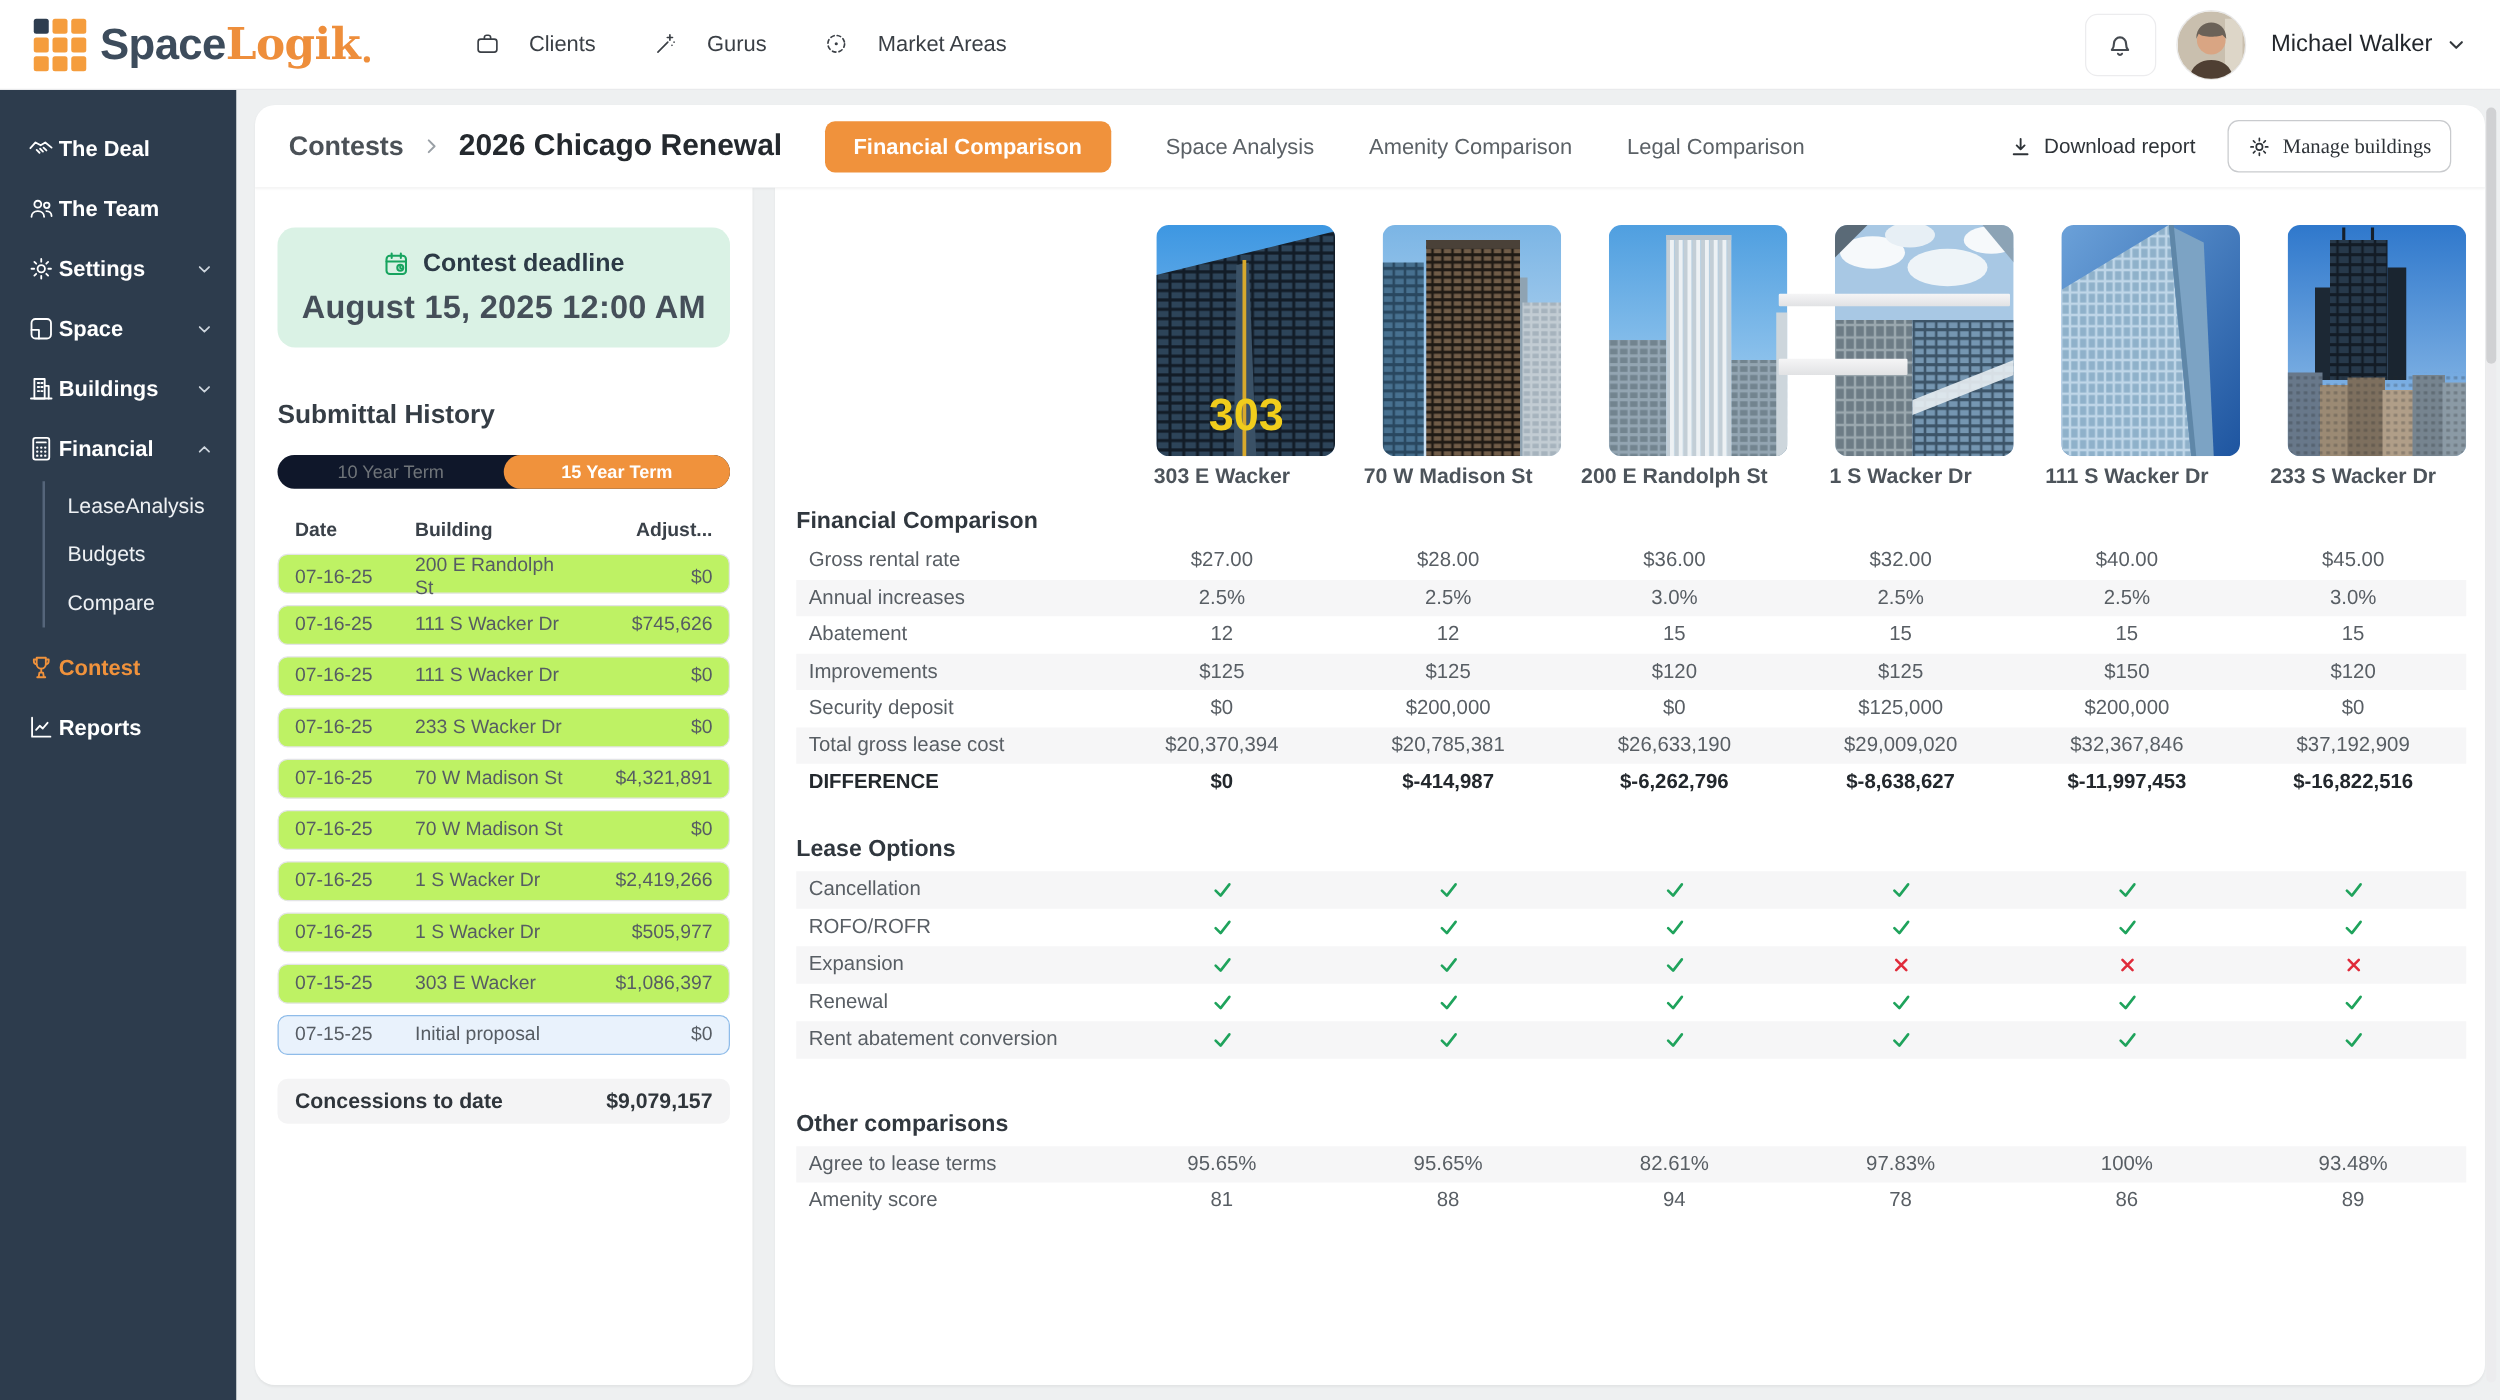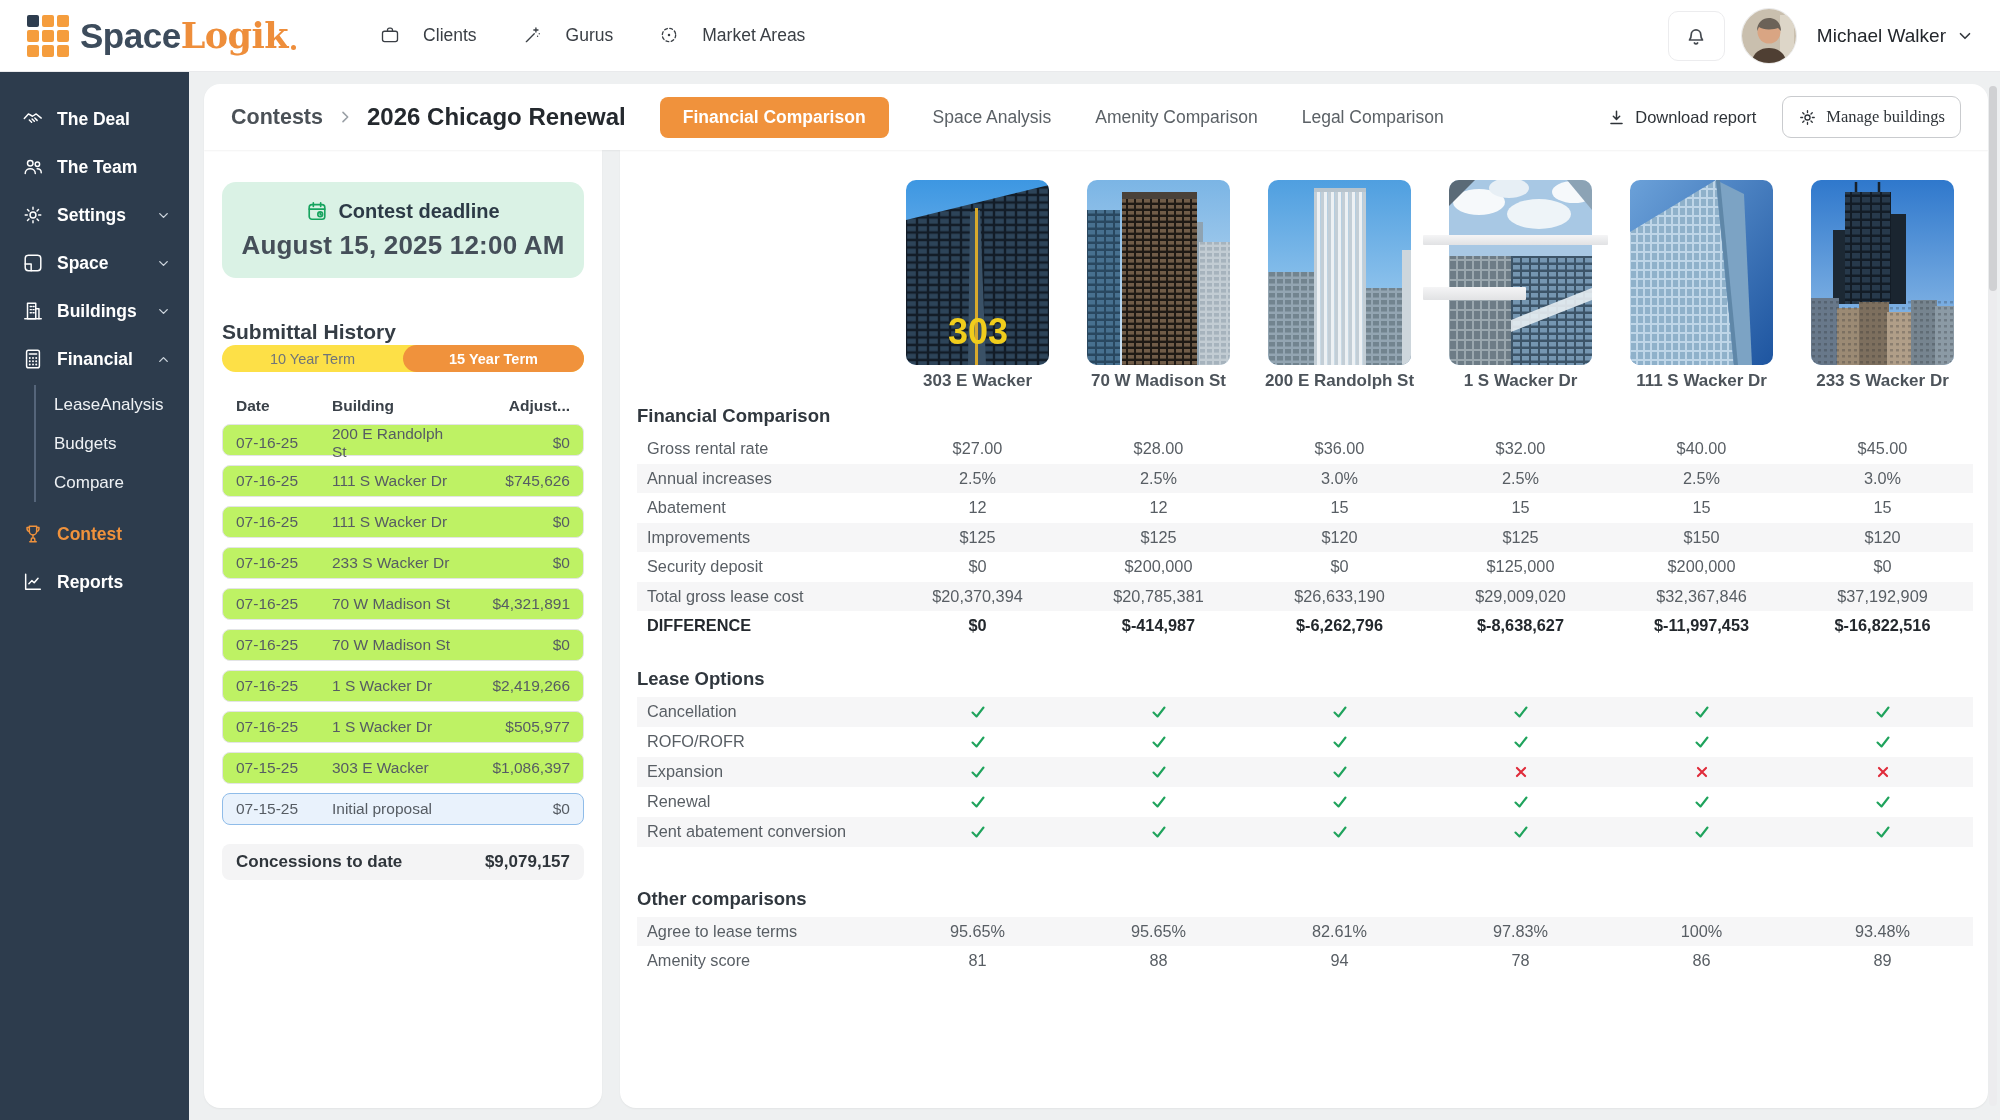--- a/index.html
+++ b/index.html
@@ -15,21 +15,21 @@
 .bdot{width:5px;height:5px;border-radius:50%;background:#ee8e3b;margin-left:3px;align-self:flex-end;margin-bottom:6px}
 .nav-items{display:flex;gap:46px;margin-left:84px}
 .nav-item{display:flex;gap:23px;font-size:17.5px;color:#3a3f45;cursor:pointer}
 .nav-right{margin-left:auto;display:flex;align-items:center;gap:16px}
 .bell{width:57px;height:50px;border:1.4px solid #ececee;border-radius:10px;background:#fff;display:flex;align-items:center;justify-content:center;cursor:pointer;color:#454a50}
 .avatar{width:56px;height:56px;border-radius:50%;overflow:hidden;cursor:pointer;border:1px solid #e8e8e8}
 .user-menu{display:flex;align-items:center;gap:10px;font-size:19px;font-weight:normal;color:#23272c;cursor:pointer;margin-left:4px}
 
 
 .sidebar{position:absolute;top:72px;left:0;bottom:0;width:189px;background:#2d3c4d;padding-top:23px;z-index:9}
-.side-item{height:48px;display:flex;align-items:center;gap:13px;padding:0 18px 0 22px;color:#fff;font-size:17.5px;font-weight:600;cursor:pointer}
+.side-item{height:48px;display:flex;align-items:center;gap:3px;padding:0 18px 0 22px;color:#fff;font-size:17.5px;font-weight:600;cursor:pointer}
 .side-item .chev{margin-left:auto;color:#cdd5dd}
 .side-item.active{color:#f0923c}
 .submenu{margin:2px 0 8px 34px;border-left:2px solid #55657a;padding-left:18px;display:flex;flex-direction:column}
 .sub-item{height:39px;display:flex;align-items:center;color:#eef1f4;font-size:17px;cursor:pointer}
 
 
 .card-header{position:absolute;left:204px;right:12px;top:84px;height:66px;background:#fff;border-radius:16px 16px 0 0;display:flex;align-items:center;padding:0 27px;box-shadow:0 1px 2px rgba(0,0,0,.05);z-index:2}
 .breadcrumb{display:flex;align-items:center;gap:14px}
 .bc-parent{font-size:21.5px;font-weight:600;color:#4b5157;cursor:pointer}
 .bc-chev{color:#9aa0a6}
@@ -41,34 +41,34 @@
 .action-download{display:flex;gap:9px;align-items:center;font-size:16.5px;color:#2e3338;cursor:pointer;background:none;border:none;font-family:inherit}
 .action-manage{display:flex;gap:9px;align-items:center;font-size:16.5px;color:#2e3338;border:1.4px solid #c9cbce;border-radius:9px;padding:10px 15px;background:#fff;cursor:pointer;font-family:Liberation Serif, serif}
 
 
 .left-panel{position:absolute;left:204px;top:150px;width:398px;bottom:12px;background:#fff;border-radius:0 0 16px 16px;padding:32px 18px 0;box-shadow:0 1px 2px rgba(0,0,0,.05)}
 .deadline{height:96px;background:#daf2e5;border-radius:14px;display:flex;flex-direction:column;align-items:center;justify-content:center;gap:7px}
 .deadline-top{display:flex;align-items:center;gap:10px;font-size:20px;font-weight:bold;color:#2c3a46}
 .deadline-top svg{color:#17a45f}
 .deadline-date{font-size:26px;font-weight:bold;color:#454f59;letter-spacing:.2px}
 .sh-title{margin-top:42px;font-size:21px;font-weight:bold;color:#353d45}
-.term-toggle{margin-top:1px;height:27px;background:#fde047;border-radius:14px;display:flex}
+.term-toggle{margin-top:20px;height:27px;background:#0f172a;border-radius:14px;display:flex}
 .term{flex:1;display:flex;align-items:center;justify-content:center;font-size:14.5px;color:#6f7479;cursor:pointer;border-radius:14px}
 .term.active{background:#f0923c;color:#fff;font-weight:600}
 .stable-head{margin-top:25px;display:grid;grid-template-columns:96px 1fr 110px;padding:0 14px;font-size:15.5px;font-weight:bold;color:#3a4149}
 .stable-head span:last-child{text-align:right}
 .srow{margin-top:9px;height:32px;display:grid;grid-template-columns:96px 1fr 110px;align-items:center;padding:0 13px;border:1px solid #e3e4e6;border-radius:8px;font-size:15.5px;color:#565c63;cursor:pointer;background:#bef264}
 .srow span:last-child{text-align:right}
 .srow.selected{background:#e9f2fc;border-color:#8fbce9}
 .concessions{margin-top:19px;height:36px;background:#f4f4f5;border-radius:8px;display:flex;align-items:center;justify-content:space-between;padding:0 14px;font-size:17px;font-weight:bold;color:#2f353b}
 
 
 .right-panel{position:absolute;left:620px;right:12px;top:150px;bottom:12px;background:#fff;border-radius:0 0 16px 16px;padding:30px 0 0 17px;box-shadow:0 1px 2px rgba(0,0,0,.05)}
 .cgrid{display:grid;grid-template-columns:250px repeat(6,181px)}
-.photo-cell{display:flex;justify-content:center}
+.photo-cell{display:flex;justify-content:flex-end}
 .photo{width:143px;height:185px;border-radius:10px;overflow:hidden}
 .names-row{margin-top:6px}
 .bname{text-align:center;font-size:17px;font-weight:bold;color:#4d545b}
 .sec-title{margin-top:13px;font-size:18.5px;font-weight:bold;color:#30373e;line-height:23px}
 .sec-title.gap-lg{margin-top:26px}
 .sec-title.gap-xl{margin-top:40px}
 .comp-table{margin-top:7px;width:1336px}
 .crow{display:grid;grid-template-columns:250px repeat(6,181px);height:29.5px;align-items:center;font-size:16.3px;color:#585e64}
 .crow.zebra{background:#f6f6f7}
 .crow .lbl{padding-left:10px;white-space:nowrap}

